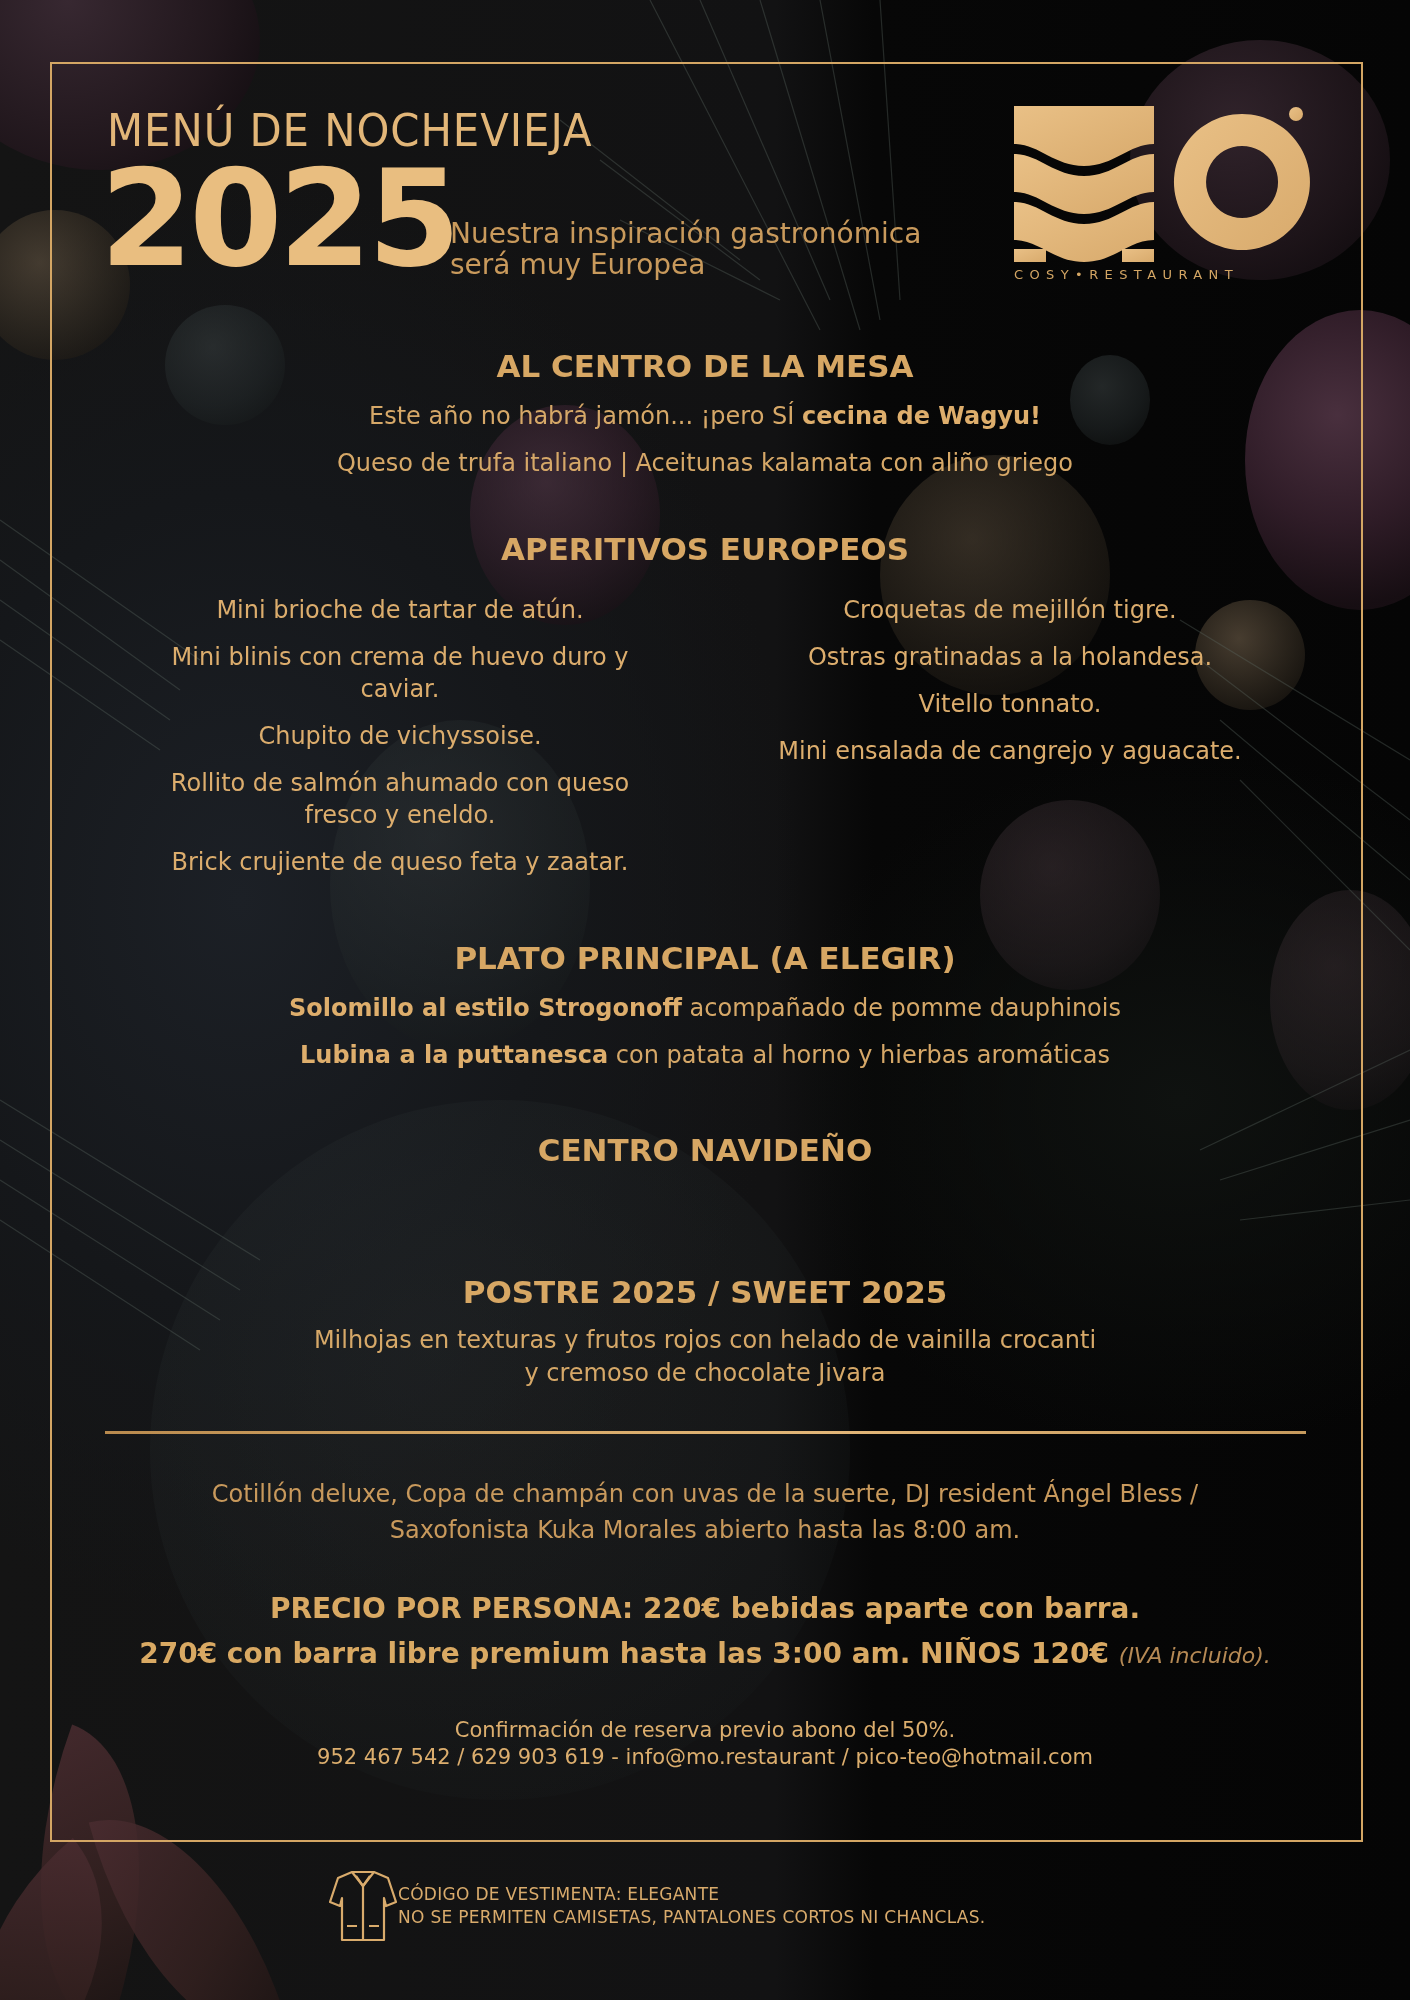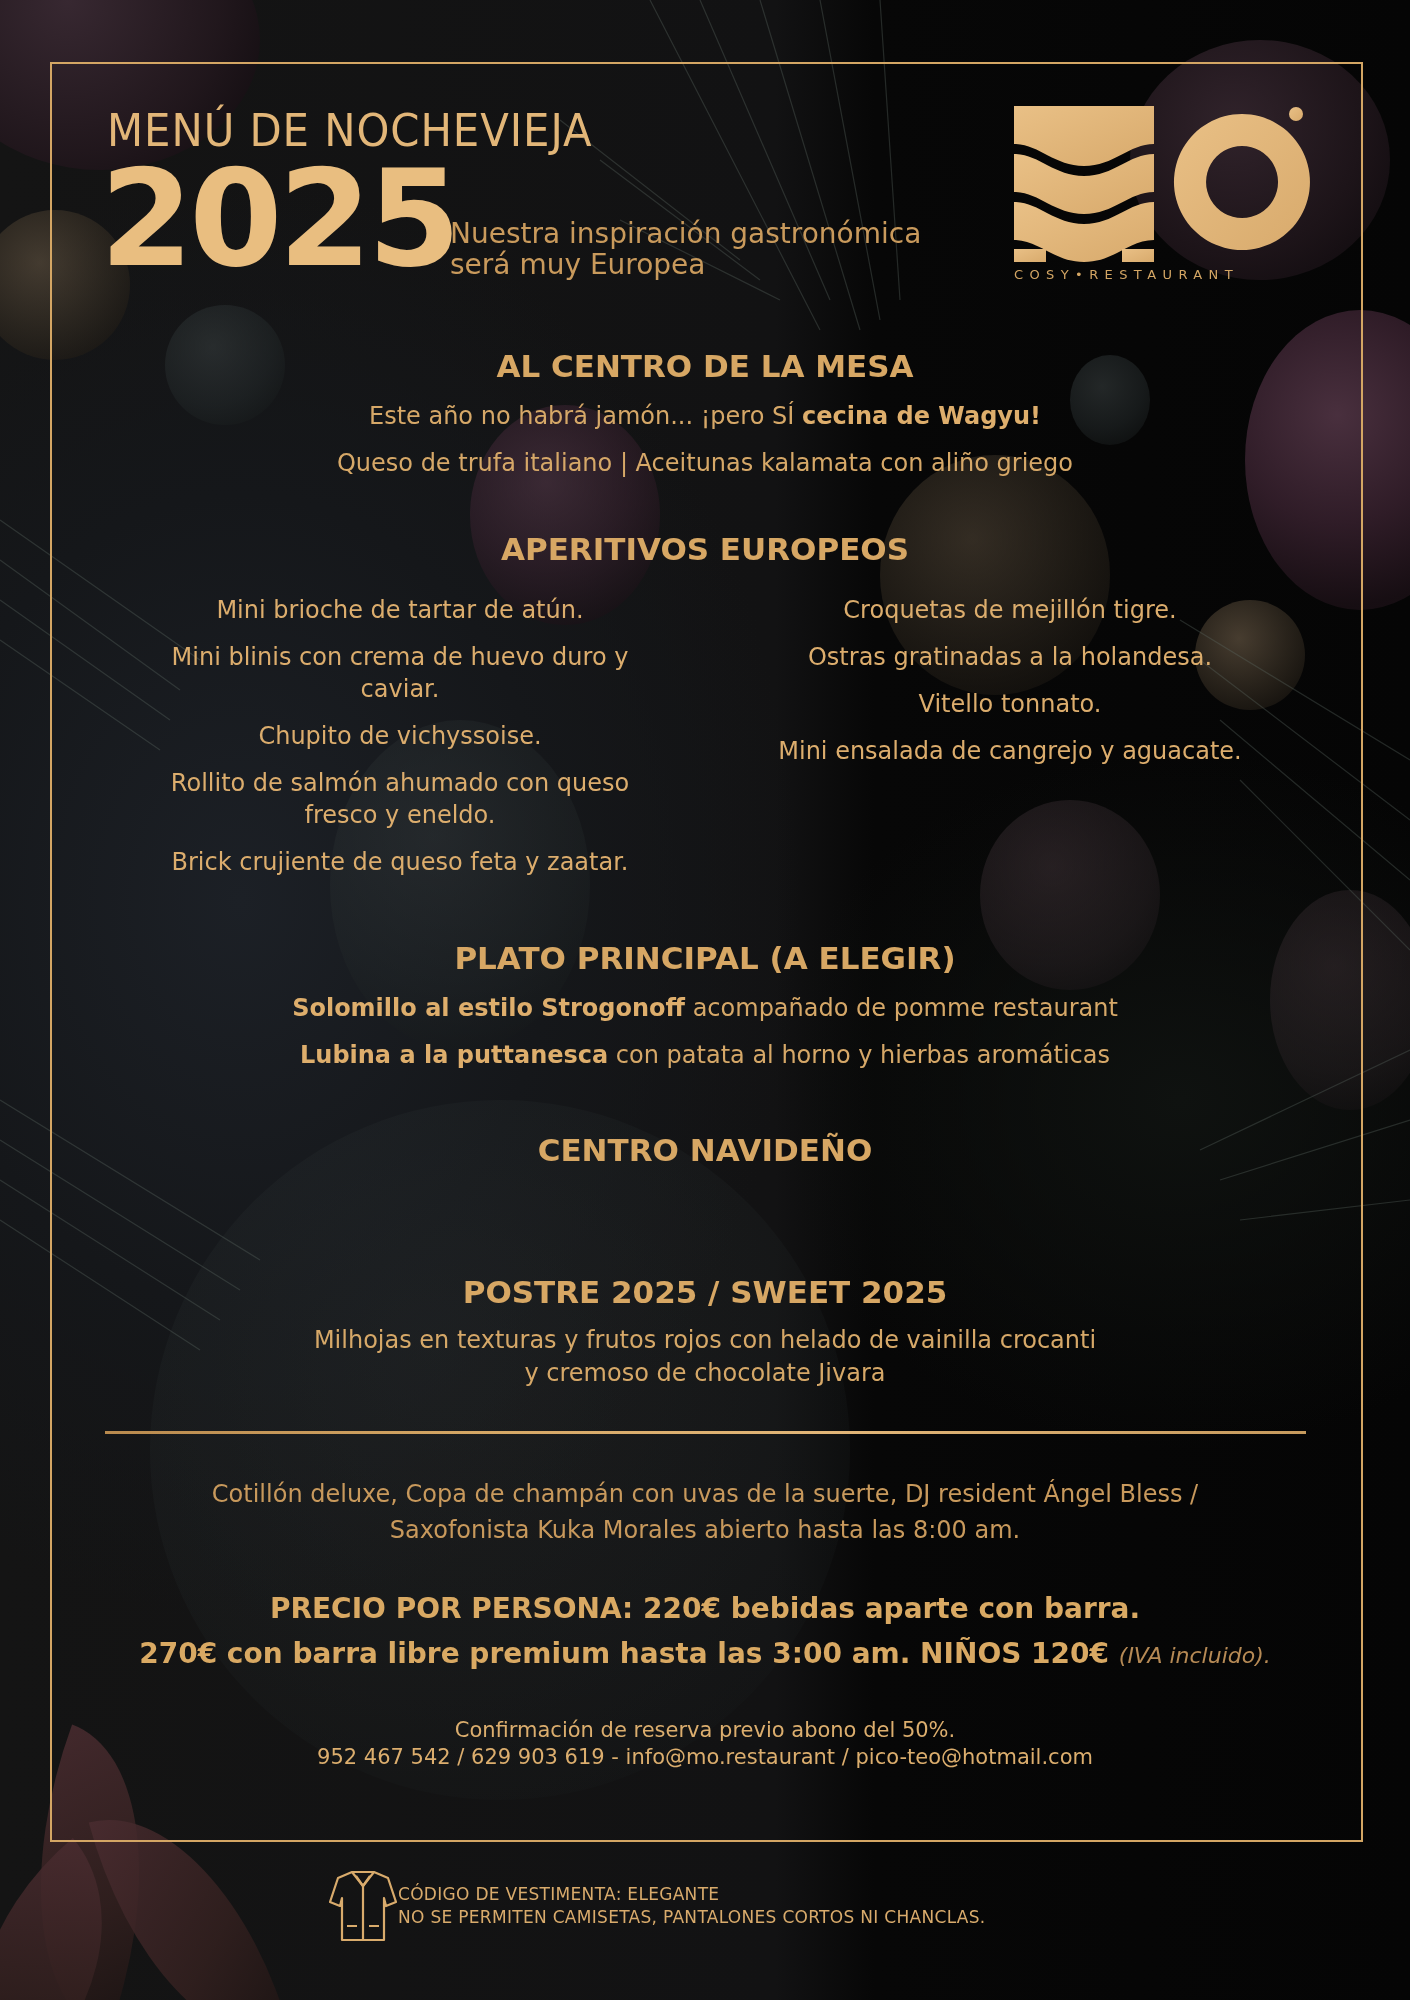--- a/index.html
+++ b/index.html
@@ -136,21 +136,21 @@
 
   <div class="col" style="left:740px; top:594px; width:540px;">
     <div class="item" style="margin-bottom:15px;">Croquetas de mejillón tigre.</div>
     <div class="item" style="margin-bottom:15px;">Ostras gratinadas a la holandesa.</div>
     <div class="item" style="margin-bottom:15px;">Vitello tonnato.</div>
     <div class="item">Mini ensalada de cangrejo y aguacate.</div>
   </div>
 
   <div class="section-title" style="top:940px;">PLATO PRINCIPAL (A ELEGIR)</div>
   <div class="line" style="top:994px;">
-    <b>Solomillo al estilo Strogonoff</b><span> acompañado de pomme restaurant</span>
+    <b>Solomillo al estilo Strogonoff</b><span> acompañado de pomme dauphinois</span>
   </div>
   <div class="line" style="top:1041px;">
     <b>Lubina a la puttanesca</b><span> con patata al horno y hierbas aromáticas</span>
   </div>
 
   <div class="section-title" style="top:1132px;">CENTRO NAVIDEÑO</div>
 
   <div class="section-title" style="top:1274px;">POSTRE 2025 / SWEET 2025</div>
   <div class="line" style="top:1326px;">Milhojas en texturas y frutos rojos con helado de vainilla crocanti</div>
   <div class="line" style="top:1359px;">y cremoso de chocolate Jivara</div>

